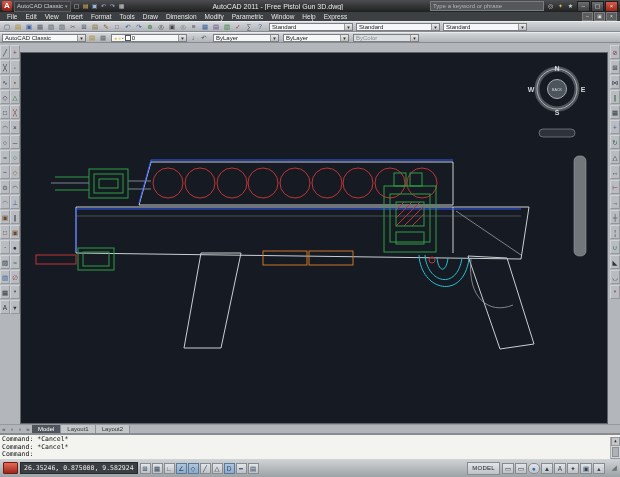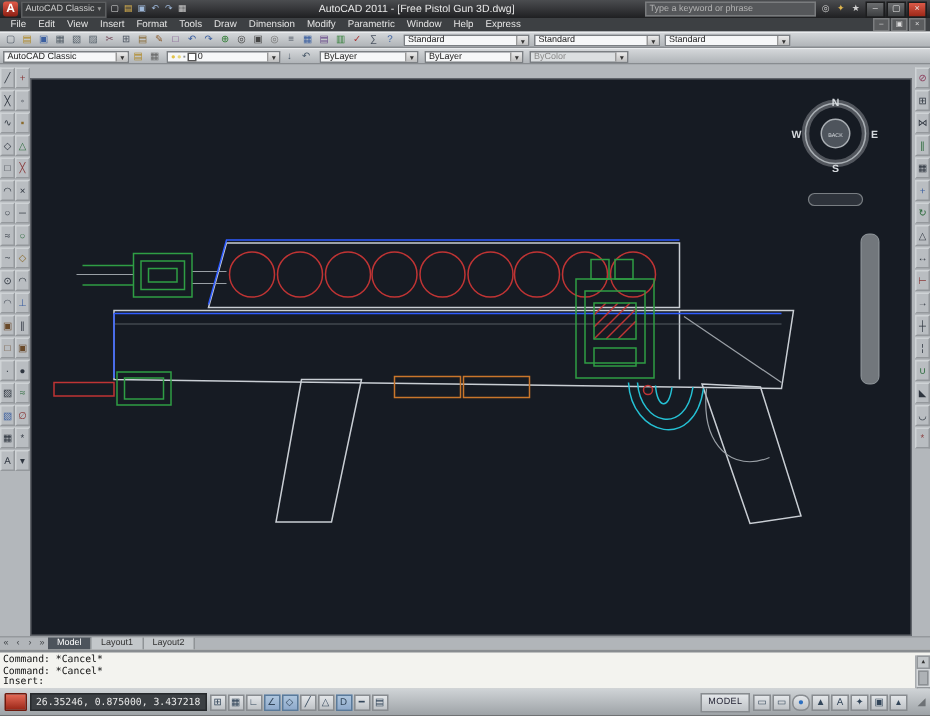--- a/index.html
+++ b/index.html
@@ -408,32 +408,32 @@
         <span class="tab">Layout1</span>
         <span class="tab">Layout2</span>
       </div>
   </div>
 
   <div class="cmdwin">
     <div>
 
     <div class="cmdline">Command: *Cancel*</div>
         <div class="cmdline">Command: *Cancel*</div>
-        <div class="cmdline">Insert:</div>
+        <div class="cmdline">Command:</div>
       </div>
     <div class="cmd-scroll">
       <div class="cmd-arrow">▲</div>
       <div class="cmd-thumb"></div>
       <div class="cmd-arrow">▼</div>
     </div>
   </div>
 
   <div class="statusbar">
     <div class="red-ico"></div>
-    <div class="coords">26.35246, 0.875000, 3.437218</div>
+    <div class="coords">26.35246, 0.875000, 9.582924</div>
     <div style="display:flex;gap:1px">
 
     <span class="toggle">⊞</span>
         <span class="toggle">▦</span>
         <span class="toggle">∟</span>
         <span class="toggle pressed">∠</span>
         <span class="toggle pressed">◇</span>
         <span class="toggle">╱</span>
         <span class="toggle">△</span>
         <span class="toggle pressed">D</span>

